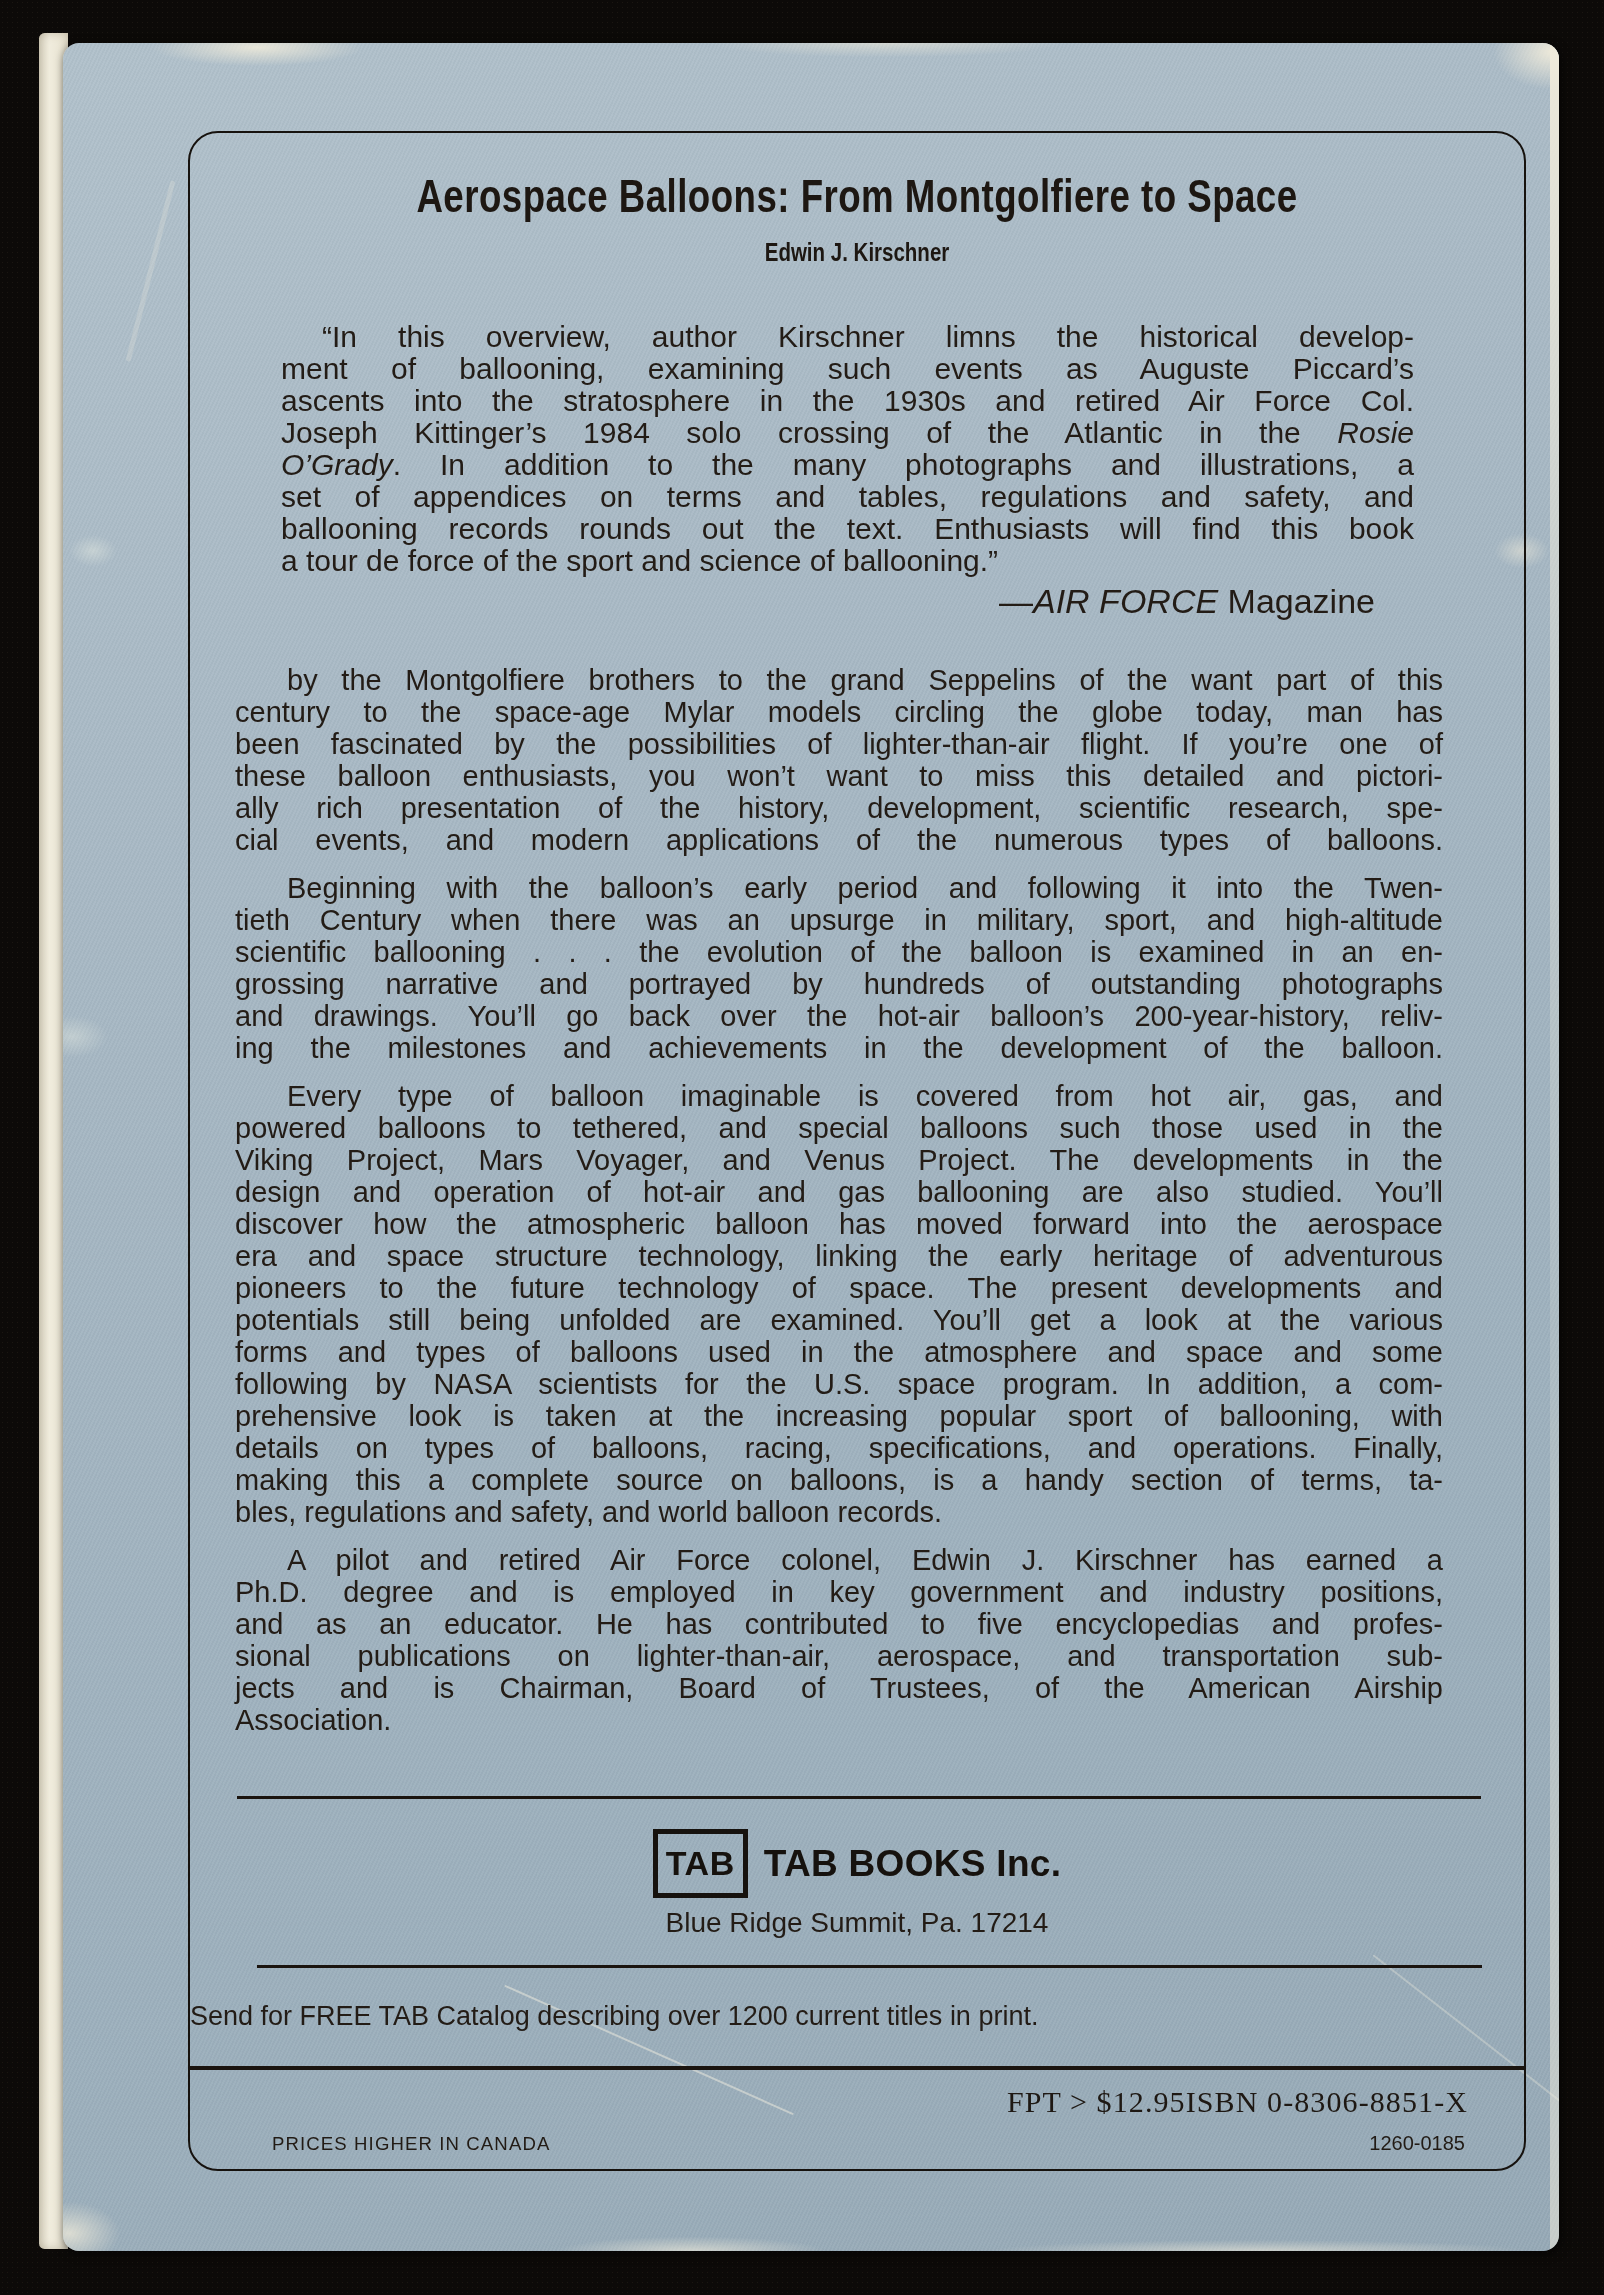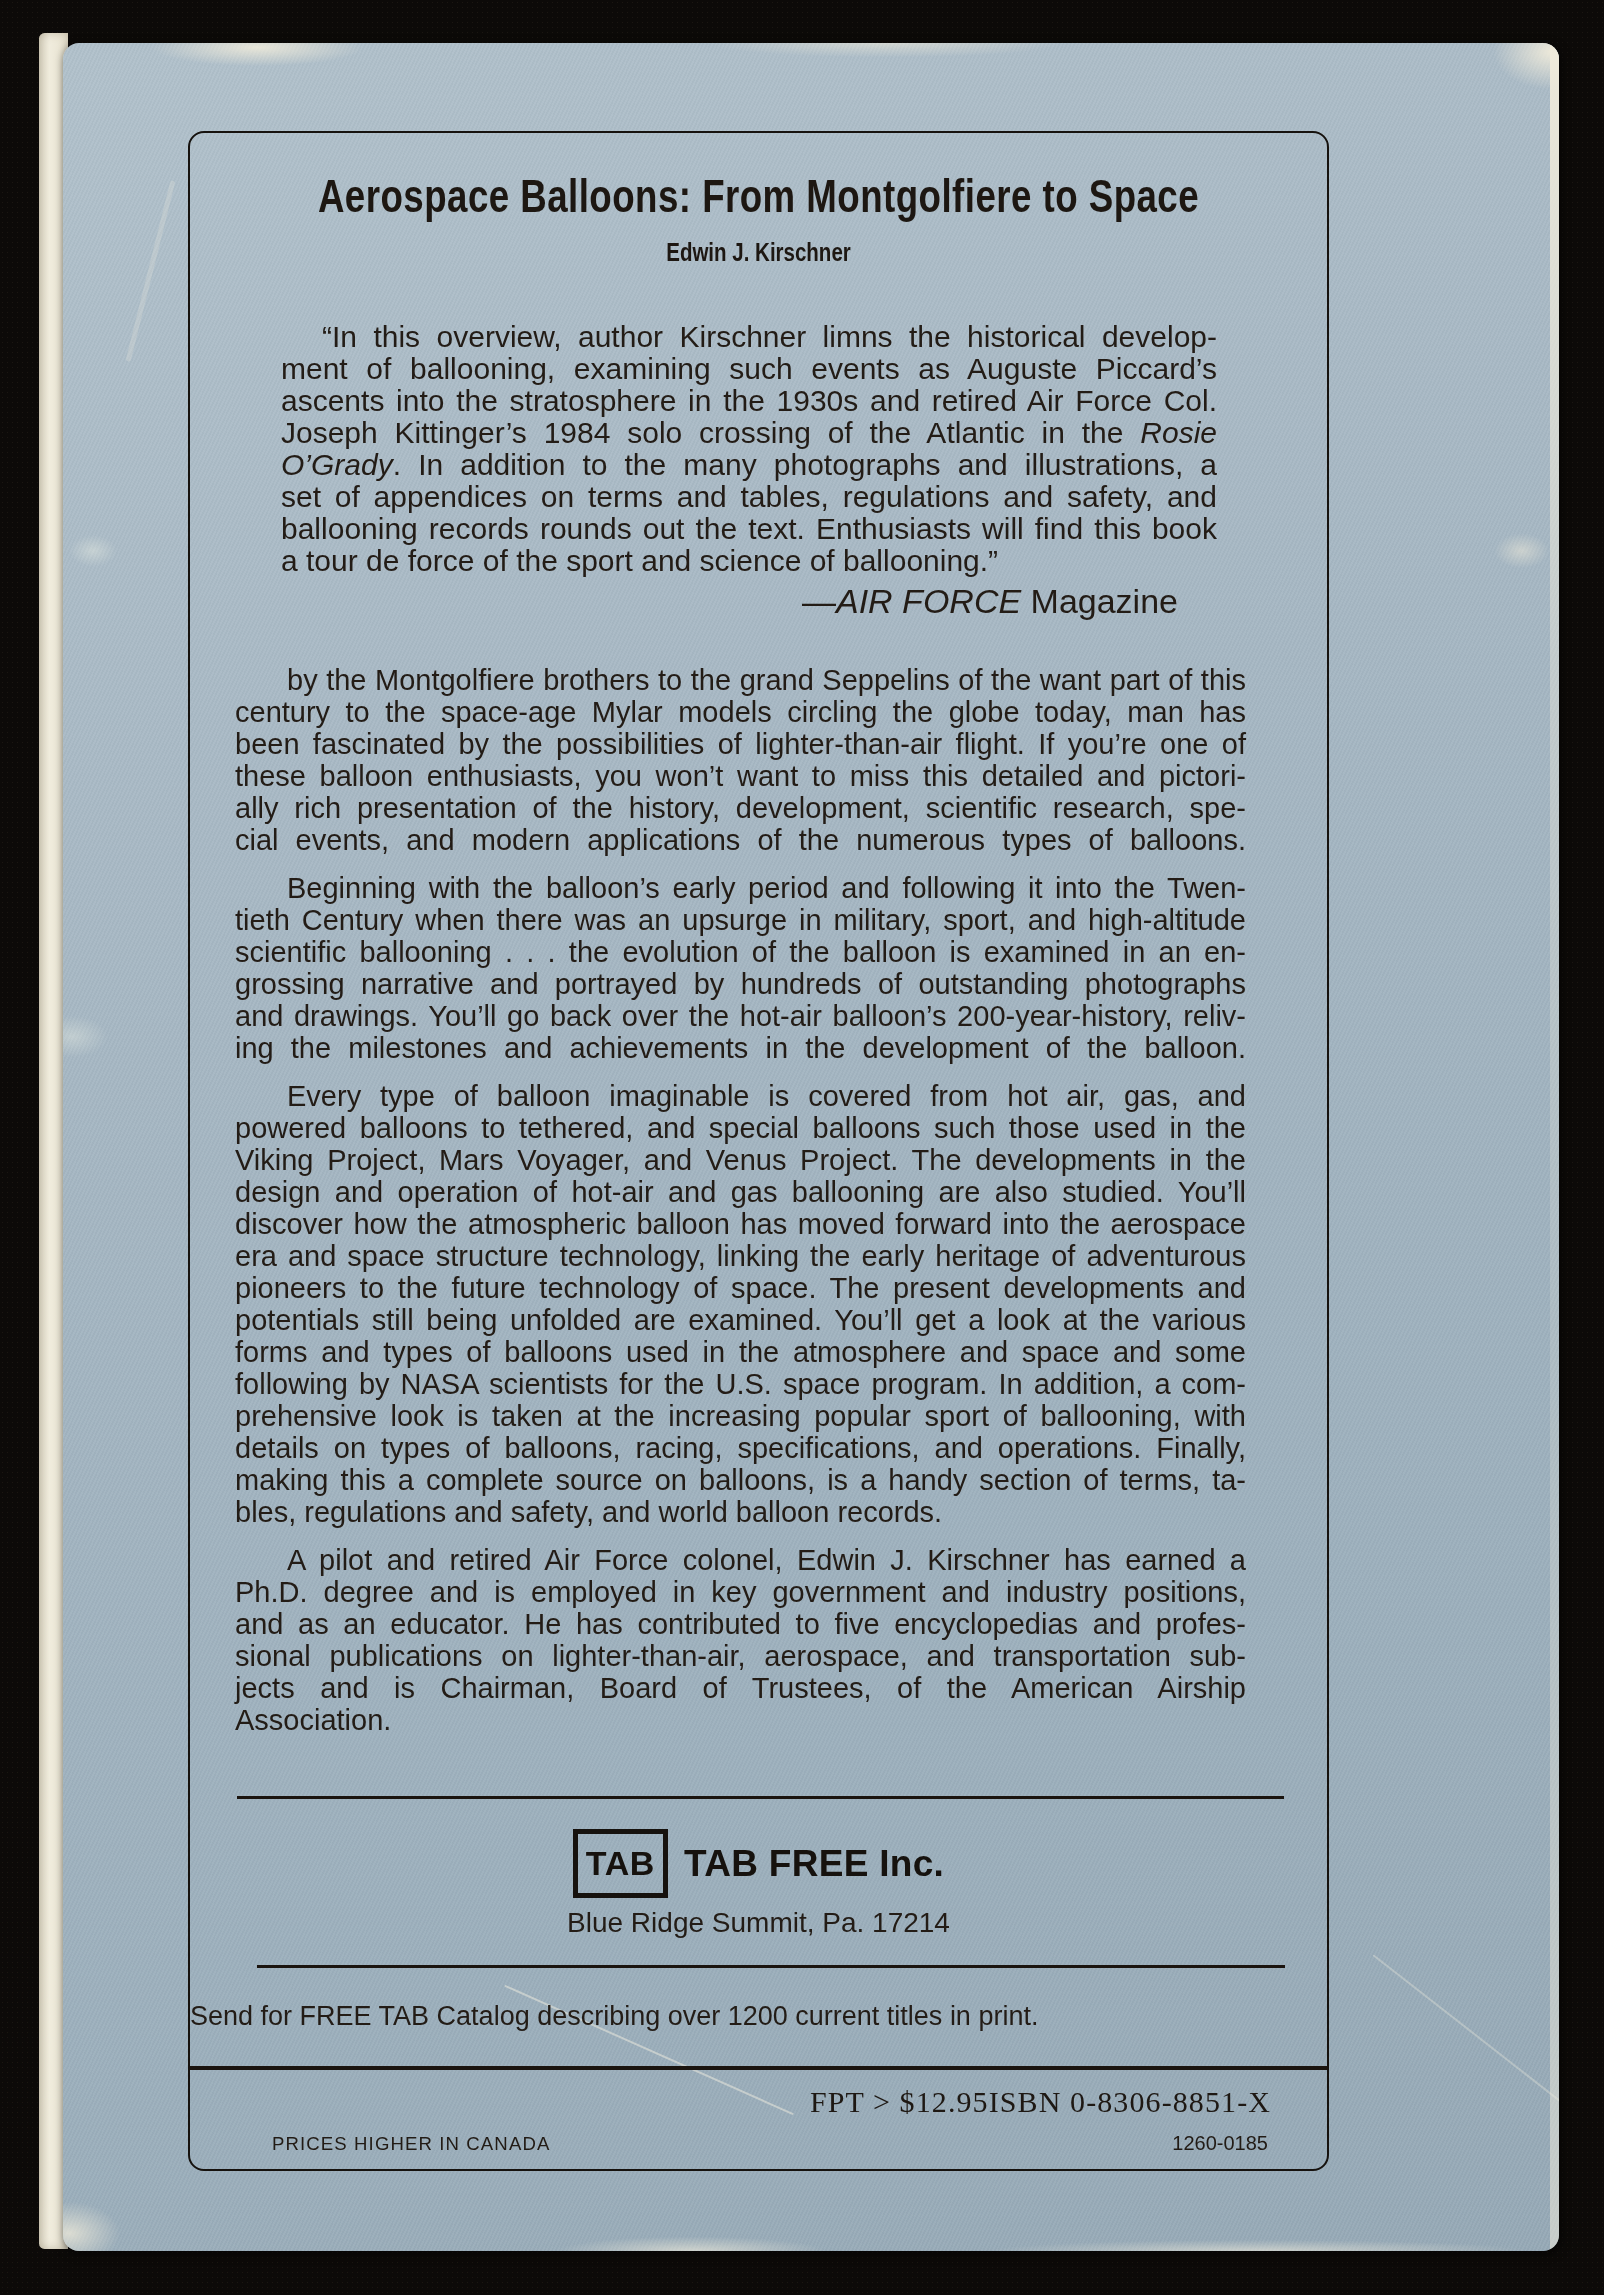--- a/index.html
+++ b/index.html
@@ -57,24 +57,24 @@
     pointer-events: none;
   }
   .scratch { position: absolute; pointer-events: none; background: rgba(243,239,224,.65); }
   .scratch-a { left: 428px; top: 2006px; width: 316px; height: 2.3px; transform: rotate(24deg); border-radius: 2.3px; opacity: .75; }
   .scratch-b { left: 85px; top: 135px; width: 4.5px; height: 186px; transform: rotate(14deg); border-radius: 3.4px; opacity: .35; }
   .scratch-c { left: 1285px; top: 1984px; width: 237px; height: 2.3px; transform: rotate(38deg); border-radius: 2.3px; opacity: .5; }
 
   
   .frame {
     position: absolute; left: 125px; top: 88px;
-    width: 1141px; height: 2040px;
+    width: 1338px; height: 2040px;
     box-sizing: border-box;
     border: 2.3px solid #16120e;
-    border-radius: 16px;
+    border-radius: 30px;
     overflow: hidden;
   }
 
   .book-title {
     margin-top: 35px;
     text-align: center; white-space: nowrap;
     font-weight: bold; font-size: 47px; letter-spacing: 0.6px;
     transform: scaleX(.78);
     color: #1d1712;
   }
@@ -224,21 +224,21 @@
           <div class="tline tline-last">Association.</div>
         </div>
     </div>
 
     <div class="rule rule-1"></div>
 
     <div class="publisher-row">
       <div class="tab-logo-box">
         <span>TAB</span>
       </div>
-      <div class="publisher-name">TAB FREE Inc.</div>
+      <div class="publisher-name">TAB BOOKS Inc.</div>
     </div>
 
     <div class="publisher-address">Blue Ridge Summit, Pa. 17214</div>
 
     <div class="rule rule-2"></div>
 
     <div class="catalog-note">Send for FREE TAB Catalog describing over 1200 current titles in print.</div>
 
     <div class="rule rule-3"></div>
 

